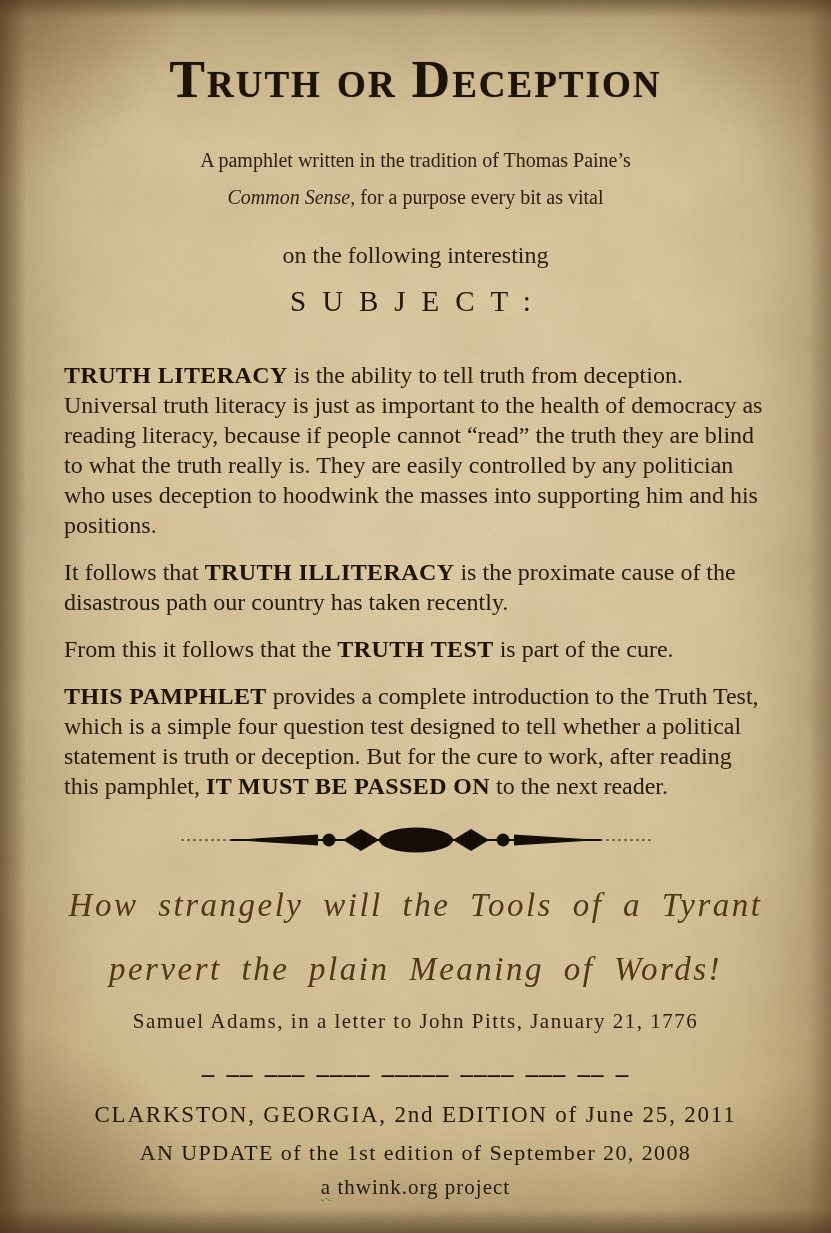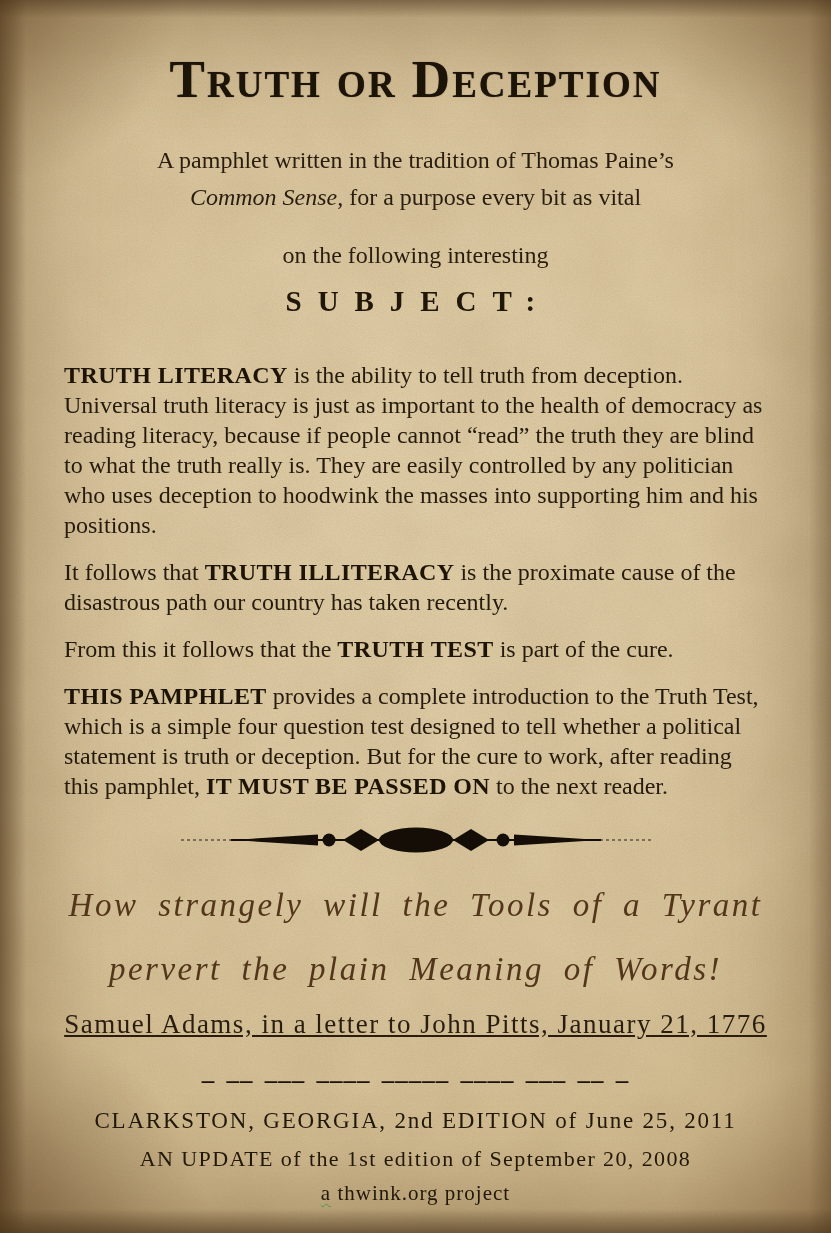--- a/index.html
+++ b/index.html
@@ -29,42 +29,42 @@
   }
   .content{position:relative;z-index:3;padding:0 64px;text-align:center;}
 
   .title{
     margin:52px 0 0 0;
     font-size:53px;line-height:1.05;font-weight:bold;
     font-variant:small-caps;letter-spacing:2px;
     color:#1d1408;
     text-shadow:0 0 1px rgba(29,20,8,.6);
   }
-  .subtitle{margin-top:34px;font-size:24px;line-height:37px;color:#2a1d0e;}
+  .subtitle{margin-top:34px;font-size:20px;line-height:37px;color:#2a1d0e;}
   .lead-in{margin-top:26px;font-size:24px;color:#2a1d0e;}
   .subject{
-    margin-top:16px;font-size:29px;font-weight:bold;
+    margin-top:16px;font-size:29px;font-weight:normal;
     letter-spacing:0.55em;text-indent:0.2em;color:#211708;
   }
 
   .bodytext{margin-top:42px;text-align:left;font-size:24px;line-height:30px;color:#261b0c;}
   .bodytext p{margin:0 0 17px 0;}
   .bodytext b{font-weight:bold;letter-spacing:0.4px;color:#1e1405;}
 
   .ornament-wrap{margin-top:24px;}
   .ornament-wrap svg{display:block;margin:0 auto;}
 
   .quote{
     margin-top:18px;
     font-style:italic;
     font-size:33px;line-height:64px;
     letter-spacing:2.5px;word-spacing:9px;
     color:#53361a;
   }
-  .attribution{margin-top:8px;font-size:27px;letter-spacing:1.5px;color:#2a1d0e;text-decoration:underline;}
+  .attribution{margin-top:8px;font-size:21px;letter-spacing:1.5px;color:#2a1d0e;}
 
   .dash-rule{
     margin-top:26px;font-size:25px;font-weight:bold;
     letter-spacing:1px;word-spacing:4px;color:#1c1308;
   }
 
   .imprint-edition{margin-top:14px;font-size:23px;letter-spacing:1.8px;color:#221807;text-align:center;}
   .imprint-update{margin-top:12px;font-size:22px;letter-spacing:1.4px;color:#221807;}
   .imprint-project{margin-top:9px;font-size:21px;letter-spacing:1px;color:#221807;}
   .squiggle{

